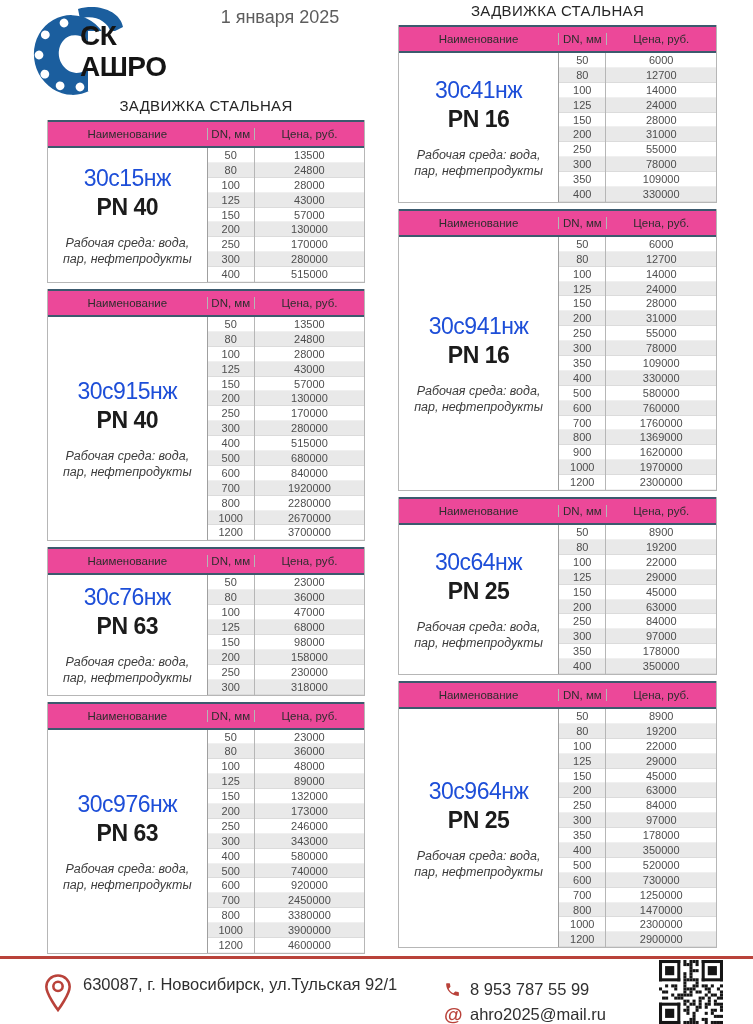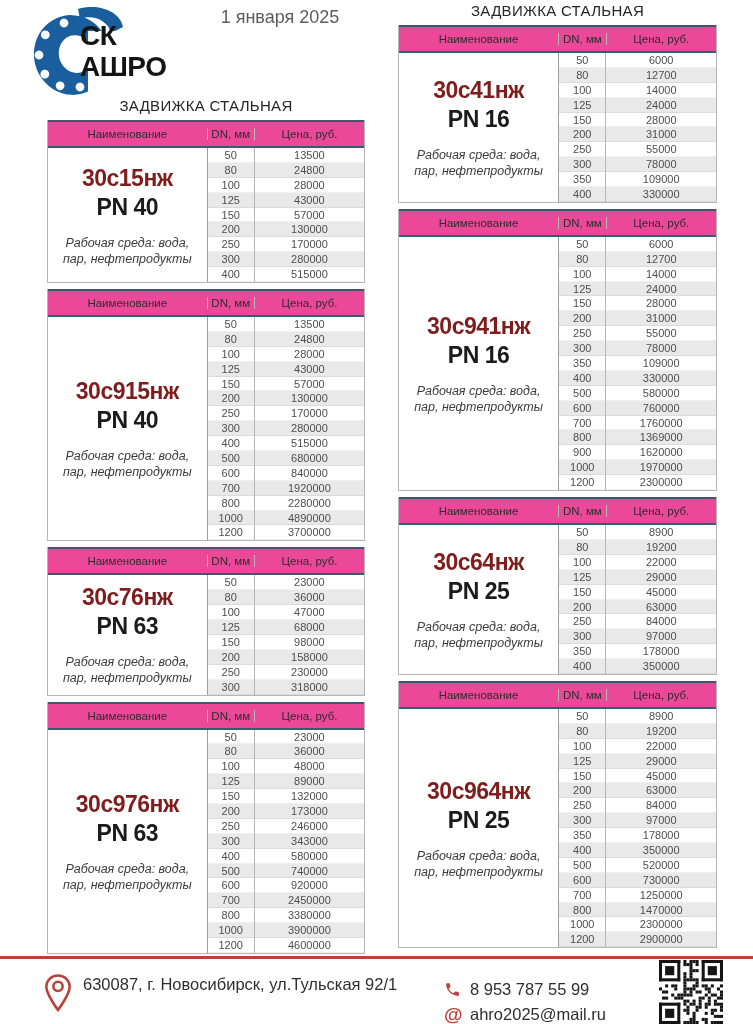--- a/index.html
+++ b/index.html
@@ -35,21 +35,21 @@
     border-top:2px solid #3c5a6e;border-bottom:2px solid #3c5a6e;
     font-size:11.5px;font-weight:400;color:#2d2d2d;text-align:center;}
   .h-name{width:50.5%;border-right:1px solid #b6b6b6;box-sizing:border-box;}
   .h-dn{width:15%;border-right:1px solid #b6b6b6;box-sizing:border-box;}
   .h-price{flex:1;}
 
   .pt-body{display:flex;align-items:stretch;}
   .name-panel{width:50.5%;border-right:1px solid #9f9f9f;box-sizing:border-box;
     display:flex;flex-direction:column;justify-content:center;align-items:center;
     text-align:center;padding:6px 8px;}
-  .model{font-size:23px;font-weight:700;color:#7f1d1d;line-height:29px;letter-spacing:-0.5px;}
+  .model{font-size:23px;font-weight:400;color:#1d4ed8;line-height:29px;letter-spacing:-0.5px;}
   .pn{font-size:23px;font-weight:800;color:#1b1b1b;line-height:29px;letter-spacing:-0.5px;}
   .media{font-size:12.5px;font-style:italic;color:#3c3c3c;margin-top:13px;line-height:16px;max-width:176px;}
 
   .rows{flex:1;display:flex;flex-direction:column;}
   .prow{display:flex;height:14.9px;line-height:14.9px;font-size:11px;color:#4e4e4e;
     box-shadow:inset 0 -1px 0 rgba(0,0,0,0.06);}
   .prow:nth-child(even){background:#e9e9e9;}
   .c-dn{width:30.2%;border-right:1px solid #b6b6b6;box-sizing:border-box;text-align:center;}
   .c-price{flex:1;text-align:center;}
 
@@ -210,21 +210,21 @@
             <div class="prow">
               <div class="c-dn">700</div>
               <div class="c-price">1920000</div>
             </div>
             <div class="prow">
               <div class="c-dn">800</div>
               <div class="c-price">2280000</div>
             </div>
             <div class="prow">
               <div class="c-dn">1000</div>
-              <div class="c-price">4890000</div>
+              <div class="c-price">2670000</div>
             </div>
             <div class="prow">
               <div class="c-dn">1200</div>
               <div class="c-price">3700000</div>
             </div>
           </div>
       </div>
     </div>
 
     <div class="ptable">

